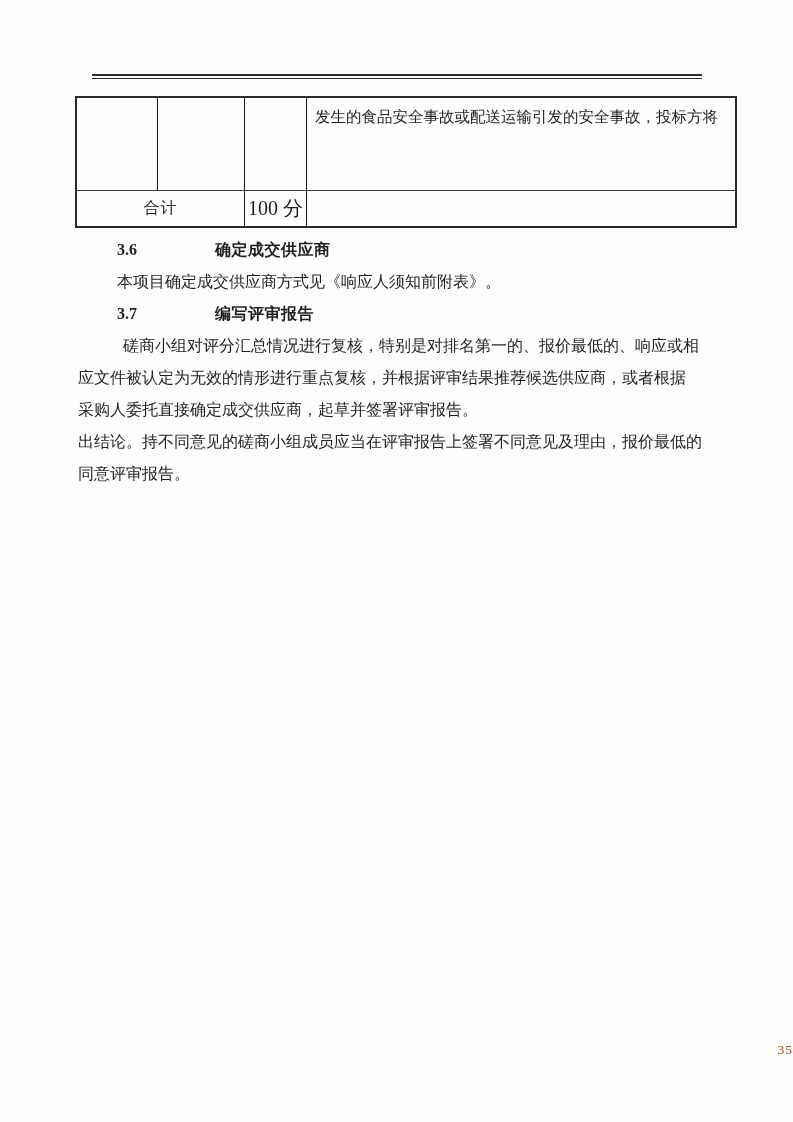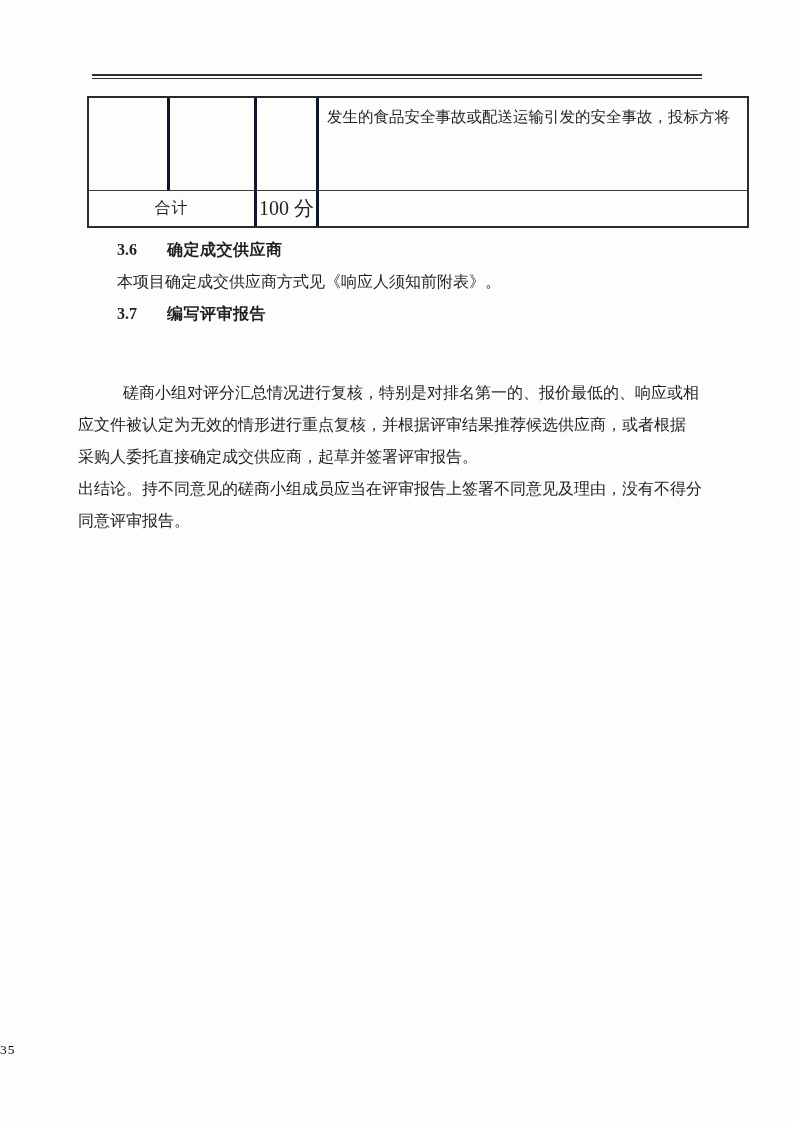--- a/index.html
+++ b/index.html
@@ -37,24 +37,23 @@
     left: 75px;
     top: 96px;
     width: 662px;
     height: 132px;
     box-sizing: border-box;
     border: 2px solid #2b2b2b;
     display: grid;
     grid-template-columns: 81px 87px 62px auto;
     grid-template-rows: 93px auto;
     background: #fdfdfc;
-    margin-left: 12px;
   }
   .cell { box-sizing: border-box; }
-  .b-r { border-right: 3px solid #0f172a; }
+  .b-r { border-right: 1px solid #0f172a; }
   .b-b { border-bottom: 1px solid #3a3a3a; }
   .cell-criteria {
     padding: 3px 0 0 8px;
     font-size: 15.5px;
     line-height: 31px;
     white-space: nowrap;
     overflow: visible;
   }
   .cell-total-label {
     grid-column: 1 / 3;
@@ -74,35 +73,35 @@
 
   
   .content {
     position: absolute;
     left: 78px;
     top: 234px;
     width: 634px;
     font-size: 16px;
     line-height: 32px;
   }
-  .line { min-height: 32px; white-space: nowrap; }
+  .line { min-height: 32px; white-space: nowrap; gap: 48px; }
   .heading { font-weight: 700; display: flex; }
   .heading .hnum { padding-left: 39px; }
   .heading .htitle { margin-left: 30px; letter-spacing: 0.5px; }
   .indent-sm { padding-left: 39px; }
-  .indent { padding-left: 45px; margin-top: 47px; }
+  .indent { padding-left: 45px; }
 
   .page-number {
     position: absolute;
     left: 0;
     top: 1042px;
     width: 793px;
-    text-align: left;
+    text-align: right;
     font-size: 13.5px;
-    color: #000000;
+    color: #c2410c;
     letter-spacing: 1px;
   }
 </style>
 </head>
 <body>
 
 <div class="page">
 
   <div class="header-rule"></div>
 
@@ -131,20 +130,20 @@
 
     <div class="line heading">
       <span class="hnum">3.7</span>
       <span class="htitle">编写评审报告</span>
     </div>
 
     <div class="line indent">磋商小组对评分汇总情况进行复核，特别是对排名第一的、报价最低的、响应或相</div>
     <div class="line">应文件被认定为无效的情形进行重点复核，并根据评审结果推荐候选供应商，或者根据</div>
     <div class="line">采购人委托直接确定成交供应商，起草并签署评审报告。</div>
 
-    <div class="line">出结论。持不同意见的磋商小组成员应当在评审报告上签署不同意见及理由，没有不得分</div>
+    <div class="line">出结论。持不同意见的磋商小组成员应当在评审报告上签署不同意见及理由，报价最低的</div>
     <div class="line">同意评审报告。</div>
 
   </div>
 
   <div class="page-number">35</div>
 
 </div>
 
 </body></html>

